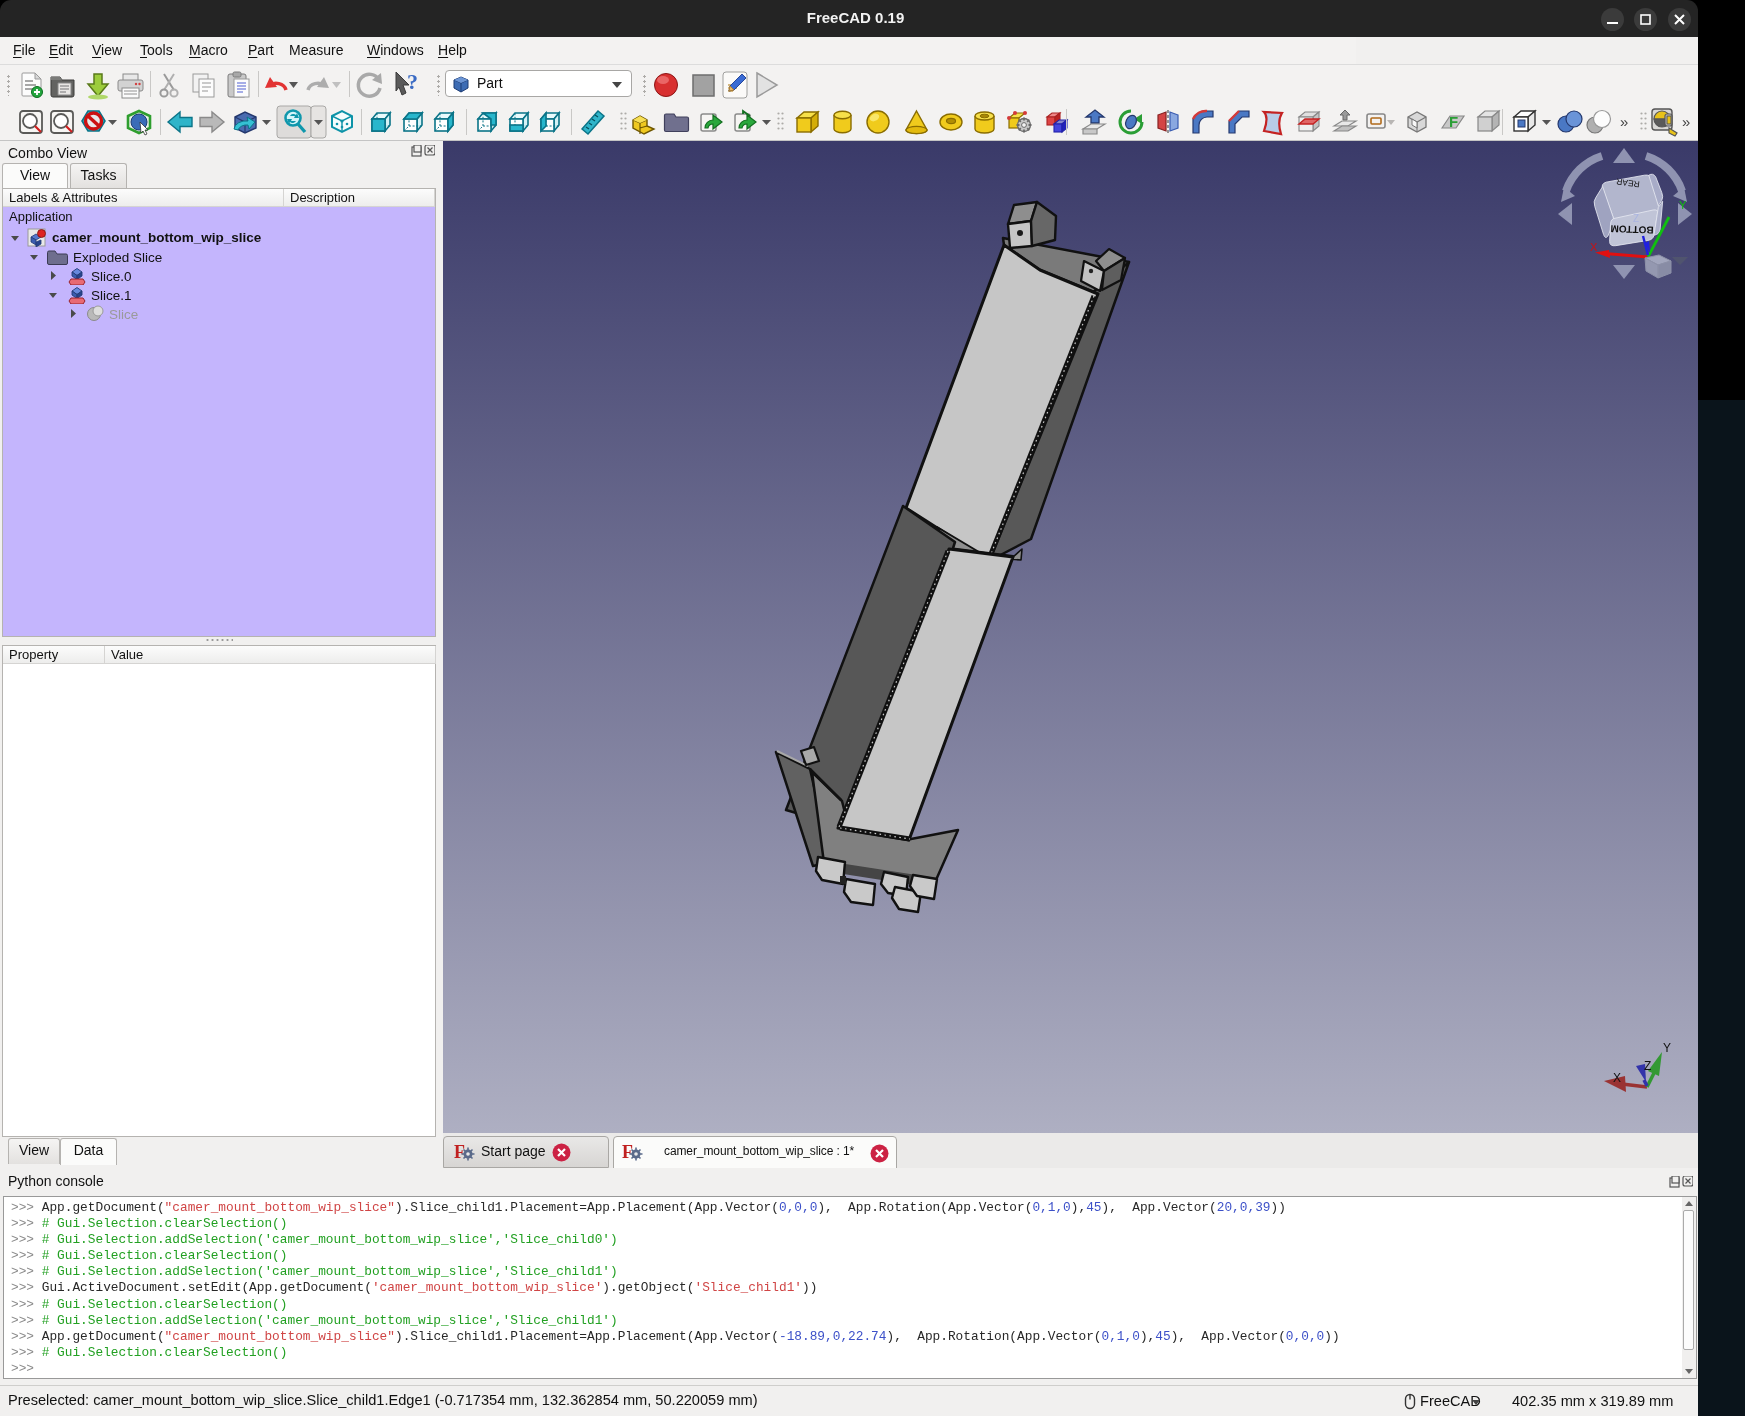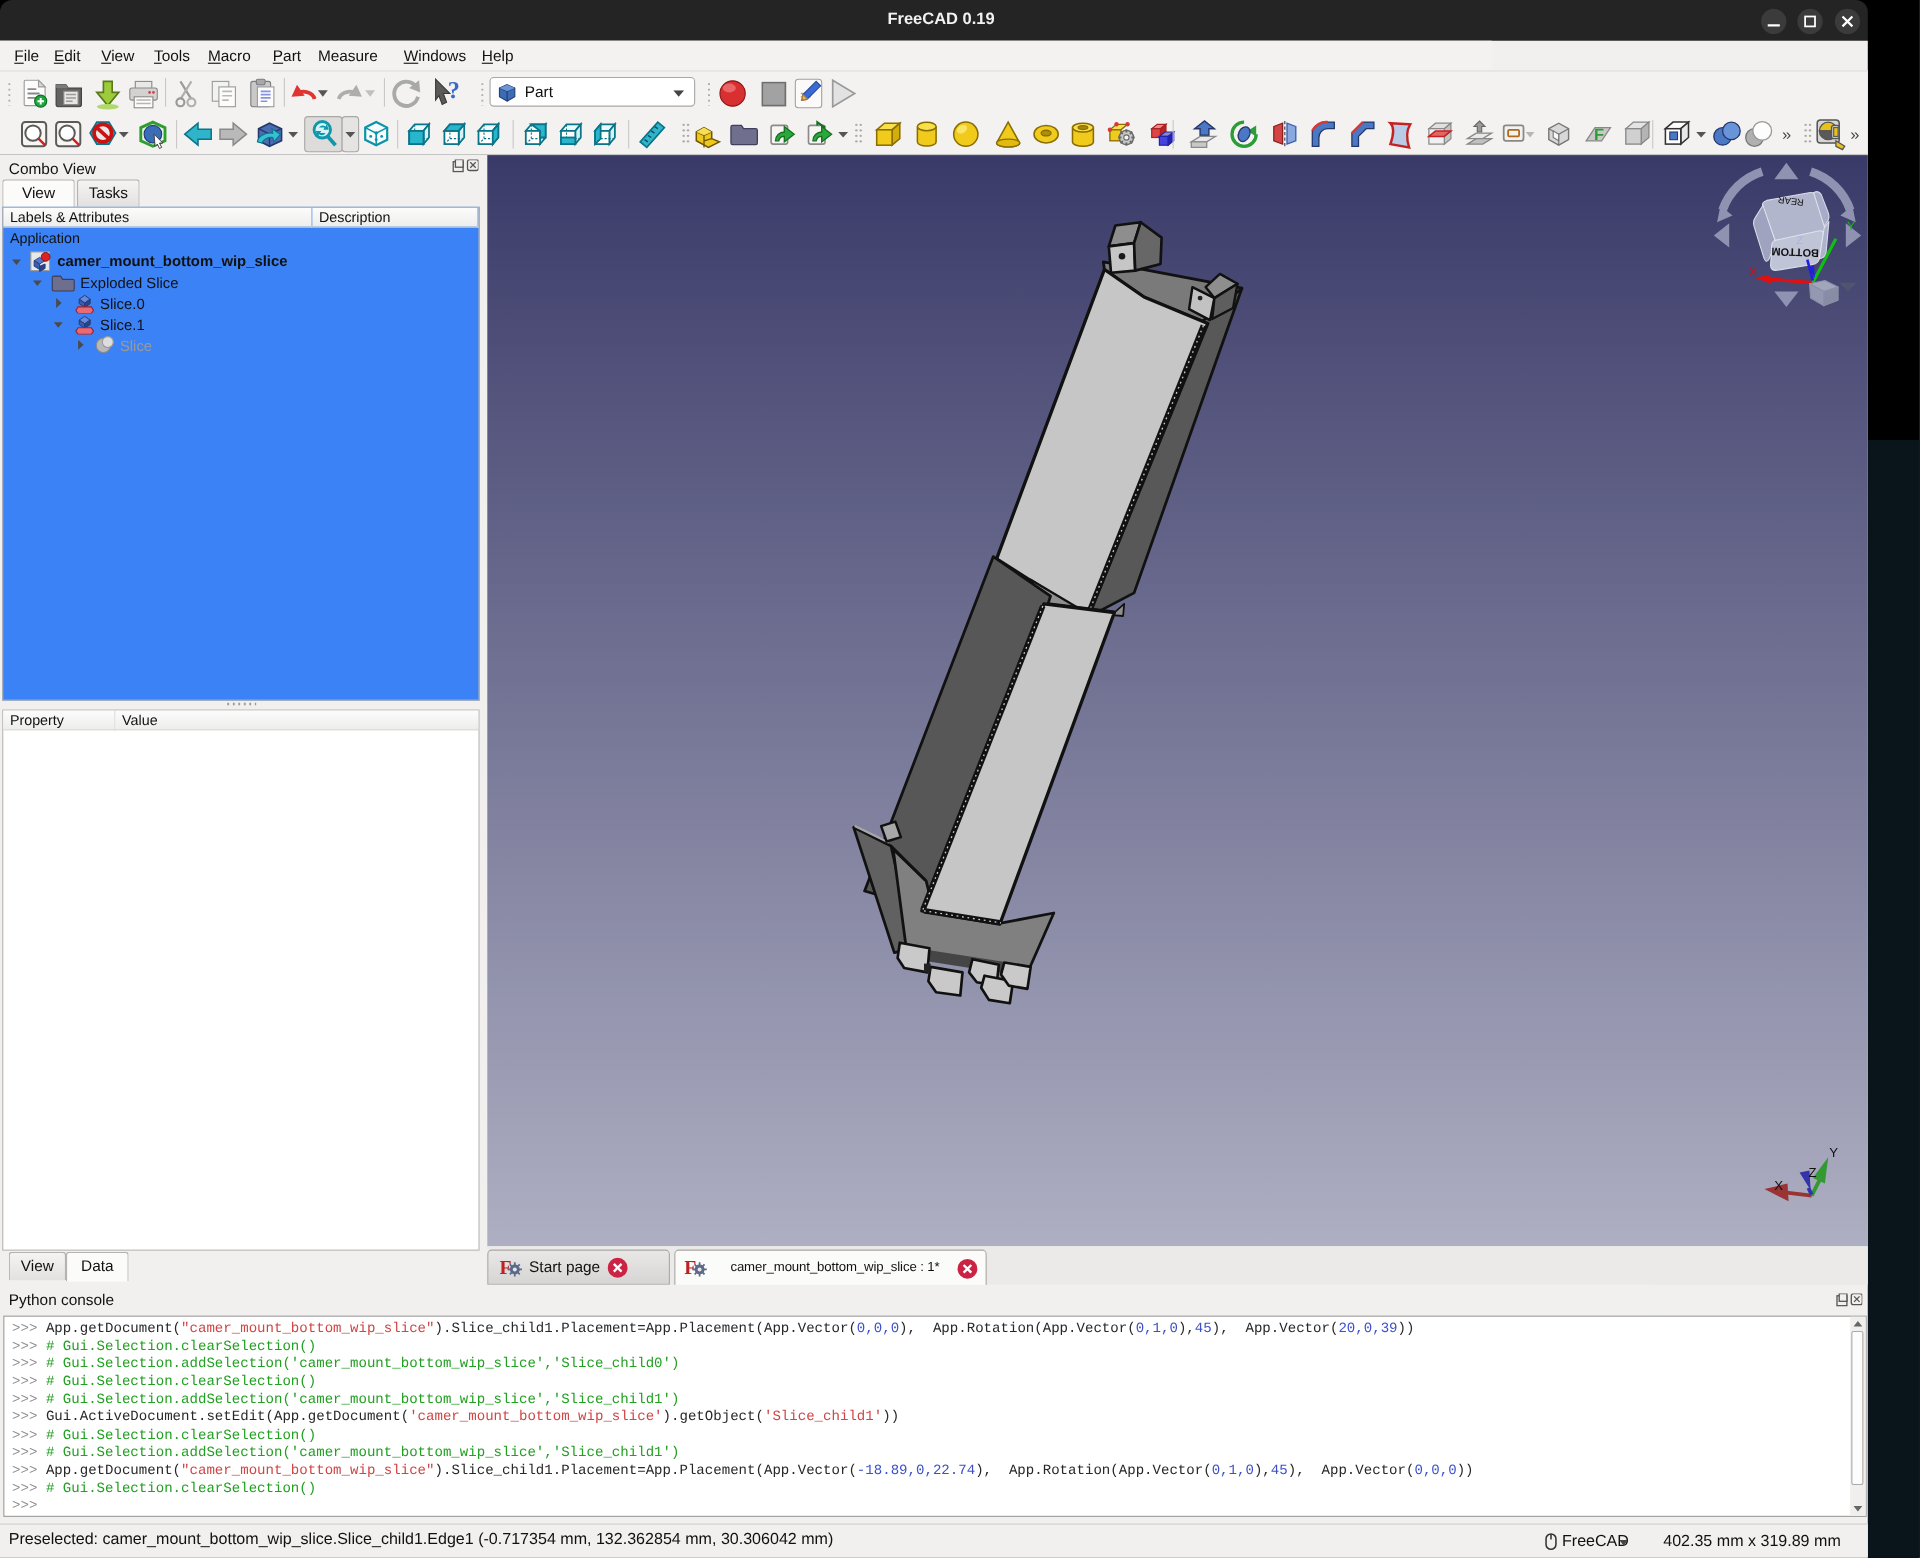--- a/index.html
+++ b/index.html
@@ -19,21 +19,21 @@
 .ic { position:absolute; }
 .sep { position:absolute; top:6px; width:1px; height:26px; background:#c9c8c6; }
 .grip { position:absolute; top:9px; width:6px; height:22px;
   background-image:radial-gradient(circle,#adaba8 1.1px,transparent 1.3px);
   background-size:5px 5px; }
 
 #lpanel { position:absolute; left:0; top:141px; width:437px; height:1027px; background:#f1f0ef; }
 #cvtitle { position:absolute; left:8px; top:4px; font-size:14px; color:#111; }
 .tab { position:absolute; font-size:14px; color:#111; text-align:center; border:1px solid #b5b3b0; border-bottom:none; border-radius:3px 3px 0 0; background:linear-gradient(#f5f4f3,#e3e1df); padding-top:3px; }
 .tabact { background:#fbfbfa; }
-#treebox { position:absolute; left:2px; top:47px; width:434px; height:449px; background:#3b82f6; border:1px solid #b5b3b0; }
+#treebox { position:absolute; left:2px; top:47px; width:434px; height:449px; background:#c4b5fd; border:1px solid #b5b3b0; }
 .hdr { position:absolute; left:0; top:0; height:18px; background:linear-gradient(#fcfcfc,#ededec); border-right:1px solid #d5d4d2; border-bottom:1px solid #d5d4d2; font-size:13px; color:#111; padding:1px 0 0 6px; }
 .trow { position:absolute; left:0; font-size:13px; color:#111; height:19px; }
 #propbox { position:absolute; left:2px; top:504px; width:434px; height:492px; background:#fff; border:1px solid #b5b3b0; }
 #vdtabs { position:absolute; left:0px; top:996px; width:437px; height:28px; }
 
 #vp { position:absolute; left:443px; top:141px; width:1255px; height:992px; background:linear-gradient(#3a3a69,#aeafc2); }
 
 #mdibar { position:absolute; left:443px; top:1133px; width:1255px; height:35px; background:#ebeae9; }
 .mtab { position:absolute; top:3px; height:32px; border:1px solid #a9a7a4; border-radius:4px 4px 0 0; font-size:14px; color:#111; }
 
@@ -696,21 +696,21 @@
 <span class="p">&gt;&gt;&gt; </span><span class="c"># Gui.Selection.addSelection('camer_mount_bottom_wip_slice','Slice_child0')</span>
 <span class="p">&gt;&gt;&gt; </span><span class="c"># Gui.Selection.clearSelection()</span>
 <span class="p">&gt;&gt;&gt; </span><span class="c"># Gui.Selection.addSelection('camer_mount_bottom_wip_slice','Slice_child1')</span>
 <span class="p">&gt;&gt;&gt; </span><span class="k">Gui.ActiveDocument.setEdit(App.getDocument(</span><span class="s">'camer_mount_bottom_wip_slice'</span><span class="k">).getObject(</span><span class="s">'Slice_child1'</span><span class="k">))</span>
 <span class="p">&gt;&gt;&gt; </span><span class="c"># Gui.Selection.clearSelection()</span>
 <span class="p">&gt;&gt;&gt; </span><span class="c"># Gui.Selection.addSelection('camer_mount_bottom_wip_slice','Slice_child1')</span>
 <span class="p">&gt;&gt;&gt; </span><span class="k">App.getDocument(</span><span class="s">"camer_mount_bottom_wip_slice"</span><span class="k">).Slice_child1.Placement=App.Placement(App.Vector(</span><span class="n">-18.89,0,22.74</span><span class="k">),  App.Rotation(App.Vector(</span><span class="n">0,1,0</span><span class="k">),</span><span class="n">45</span><span class="k">),  App.Vector(</span><span class="n">0,0,0</span><span class="k">))</span>
 <span class="p">&gt;&gt;&gt; </span><span class="c"># Gui.Selection.clearSelection()</span>
 <span class="p">&gt;&gt;&gt; </span></div>
   <div id="status">
-    <div style="position:absolute;left:8px;top:6px;">Preselected: camer_mount_bottom_wip_slice.Slice_child1.Edge1 (-0.717354 mm, 132.362854 mm, 30.306042 mm)</div>
+    <div style="position:absolute;left:8px;top:6px;">Preselected: camer_mount_bottom_wip_slice.Slice_child1.Edge1 (-0.717354 mm, 132.362854 mm, 50.220059 mm)</div>
     <svg style="position:absolute;left:1404px;top:7px" width="13" height="17">
       <rect x="1.5" y="1.5" width="9" height="14" rx="4.5" fill="none" stroke="#333" stroke-width="1.4"></rect>
       <path d="M6 1.5 v5" stroke="#333" stroke-width="1.4"></path>
     </svg>
     <div style="position:absolute;left:1420px;top:7px;">FreeCAD</div>
     <svg style="position:absolute;left:1472px;top:14px" width="9" height="6">
         <path d="M0 0h8l-4 5z" fill="#444"></path>
       </svg>
     <div style="position:absolute;left:1512px;top:7px;">402.35 mm x 319.89 mm</div>
   </div>

